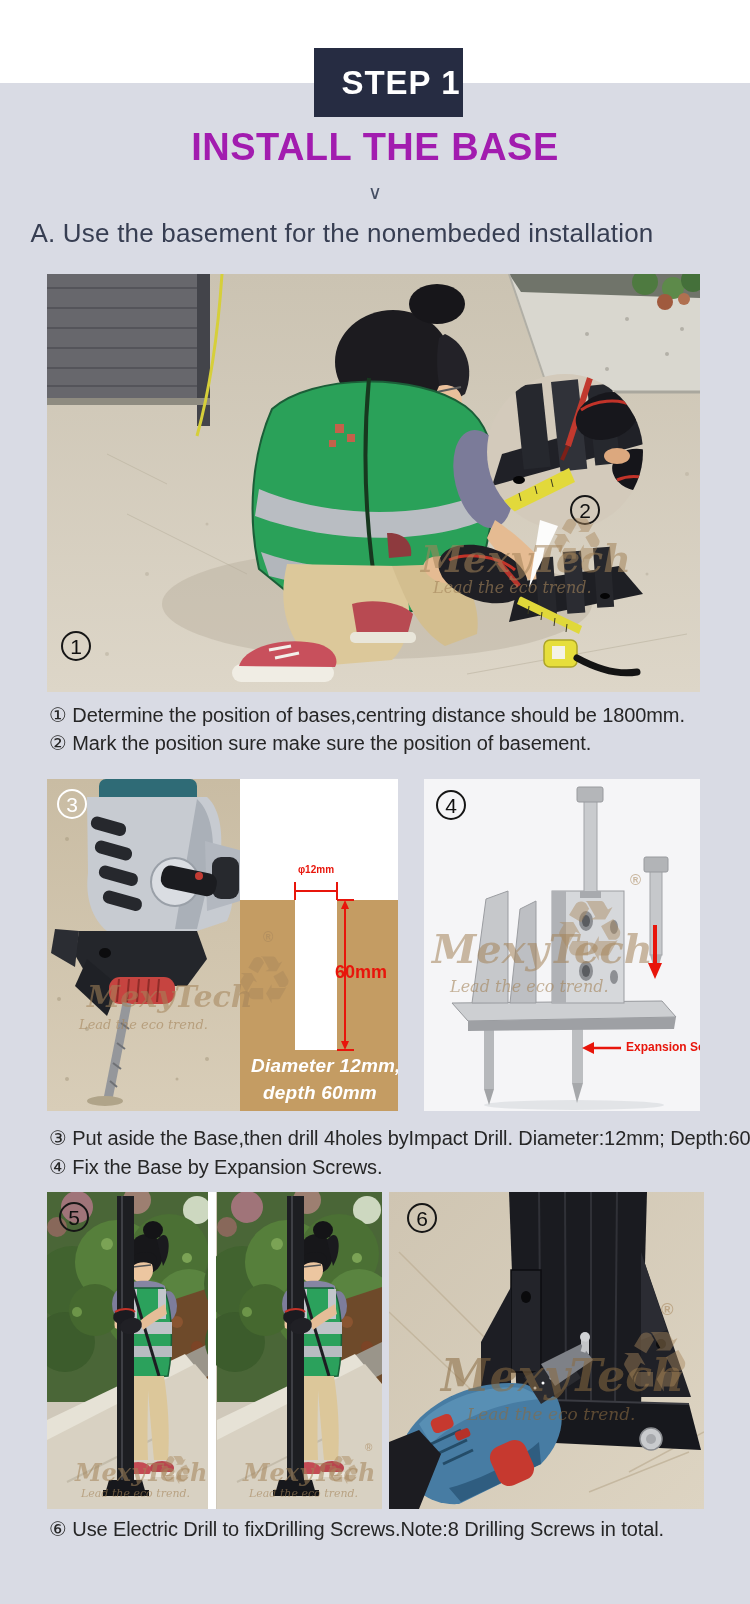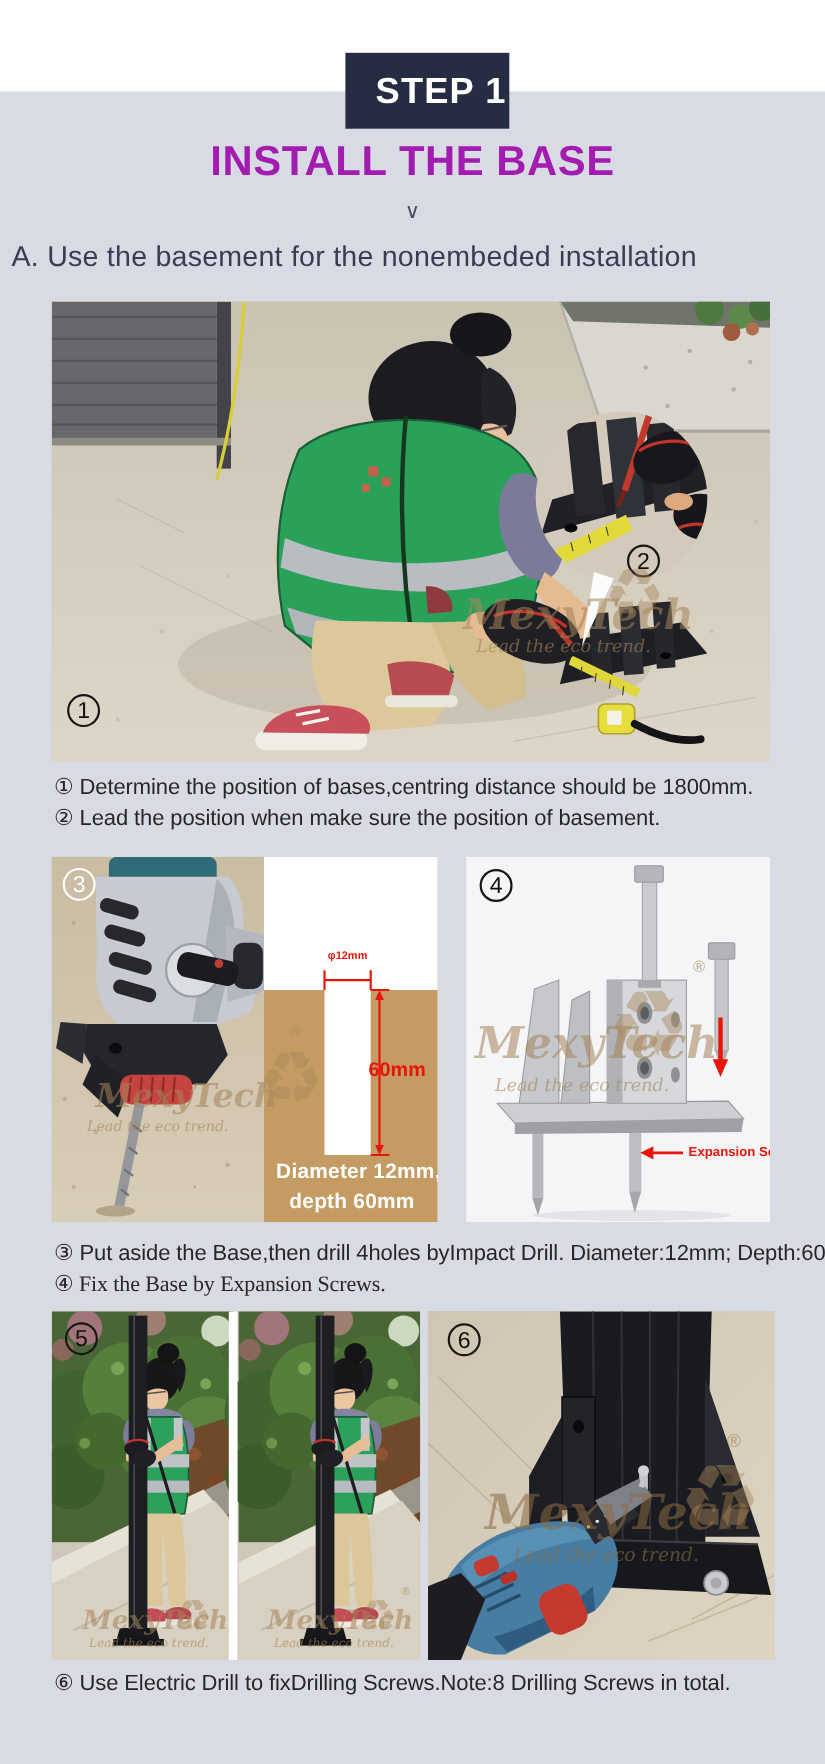--- a/index.html
+++ b/index.html
@@ -19,21 +19,21 @@
   .main-title{
     left:0;top:126px;width:750px;text-align:center;
     color:#a21caf;font-size:38px;font-weight:700;letter-spacing:.5px;
   }
   .chevron{
     left:0;top:181px;width:750px;text-align:center;
     color:#454e63;font-size:19px;font-weight:400;
   }
   .subtitle{
     left:0;top:218px;width:644px;text-align:center;
-    color:#373e52;font-size:26px;font-weight:400;letter-spacing:.2px;
+    color:#373e52;font-size:26px;font-weight:400;letter-spacing:.2px;padding-left:20px;
   }
   
   .photo{overflow:hidden;background:#cfc8ba;}
   .photo svg{display:block;}
   
   .badge{
     position:absolute;width:30px;height:30px;border:2px solid #161616;
     border-radius:50%;display:flex;align-items:center;justify-content:center;
     color:#101010;font-size:21px;font-weight:500;line-height:1;box-sizing:border-box;
   }
@@ -48,20 +48,21 @@
     font-style:italic;font-weight:400;color:#a4845a;opacity:.6;white-space:nowrap;
   }
   .wm-recycle{position:absolute;color:#b59识a06e;color:#b0906047;opacity:.45;line-height:1;}
   .wm-recycle{color:#a8875c;}
   .wm-reg{position:absolute;color:#a8875c;opacity:.55;font-weight:700;}
   
   .dim-red{position:absolute;color:#e8150b;font-weight:700;white-space:nowrap;}
   .note-white{
     position:absolute;color:#ffffff;font-weight:700;font-size:19px;white-space:nowrap;
     letter-spacing:.2px;
+    font-style:italic;
   }
   
   .caption{
     position:absolute;left:49px;height:26px;color:#262626;font-size:20px;
     letter-spacing:-0.1px;white-space:nowrap;
   }
 </style>
 </head>
 <body>
 
@@ -235,21 +236,21 @@
       </div>
     <div class="badge" style="left:523px;top:221px;">
         <span>2</span>
       </div>
     <div class="wm-brand" style="left:374px;top:262px;font-size:38px;">MexyTech</div>
     <div class="wm-tag" style="left:386px;top:304px;font-size:16px;">Lead the eco trend.</div>
     <div class="wm-recycle" style="left:502px;top:236px;font-size:62px;">♻</div>
   </div>
 
   <div class="abs caption" style="top:703px;text-align:right;">① Determine the position of bases,centring distance should be 1800mm.</div>
-  <div class="abs caption" style="top:731px;">② Lead the position when make sure the position of basement.</div>
+  <div class="abs caption" style="top:731px;">② Mark the position sure make sure the position of basement.</div>
 
   <div class="abs photo" style="left:47px;top:779px;width:351px;height:332px;">
     <svg width="351" height="332" viewBox="0 0 351 332">
       <defs>
         <linearGradient id="floor3" x1="0" y1="0" x2="0" y2="1">
           <stop offset="0" stop-color="#c9bca3"></stop>
             <stop offset="1" stop-color="#d8cdb8"></stop>
         </linearGradient>
       </defs>
       <rect width="193" height="332" fill="url(#floor3)"></rect>
@@ -375,21 +376,21 @@
         <span>4</span>
       </div>
     <div class="dim-red" style="left:202px;top:261px;font-size:12px;">Expansion Screws</div>
     <div class="wm-brand" style="left:8px;top:146px;font-size:40px;">MexyTech</div>
     <div class="wm-tag" style="left:26px;top:198px;font-size:16px;">Lead the eco trend.</div>
     <div class="wm-recycle" style="left:128px;top:110px;font-size:84px;">♻</div>
     <div class="wm-reg" style="left:206px;top:92px;font-size:15px;">®</div>
   </div>
 
   <div class="abs caption" style="top:1126px;">③ Put aside the Base,then drill 4holes byImpact Drill. Diameter:12mm; Depth:60mm</div>
-  <div class="abs caption" style="top:1155px;font-family:Liberation Serif, serif;">④ Fix the Base by Expansion Screws.</div>
+  <div class="abs caption" style="top:1155px;">④ Fix the Base by Expansion Screws.</div>
 
   <div class="abs photo" style="left:47px;top:1192px;width:335px;height:317px;">
     <svg width="335" height="317" viewBox="0 0 335 317">
       <defs>
         <g id="scene5">
           <rect x="0" y="0" width="165" height="210" fill="#4a6637"></rect>
           <circle cx="30" cy="15" r="16" fill="#b5788a" opacity=".8"></circle>
             <circle cx="90" cy="8" r="14" fill="#c08a8a" opacity=".7"></circle>
           <circle cx="10" cy="35" r="10" fill="#a36a6a" opacity=".7"></circle>
             <circle cx="150" cy="18" r="14" fill="#cdd8c0"></circle>

